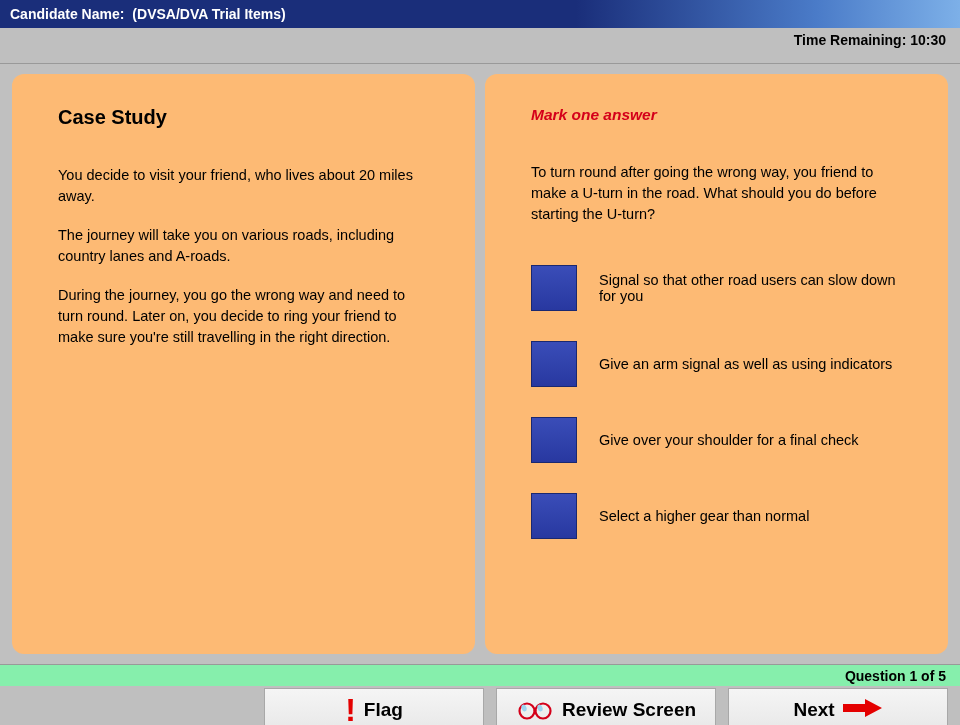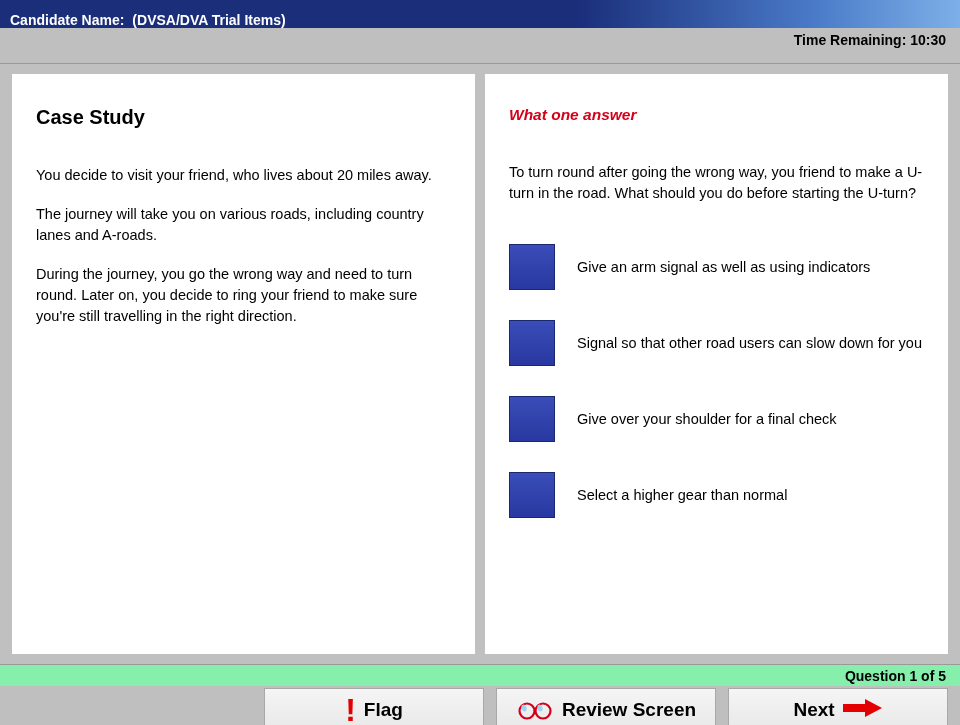--- a/index.html
+++ b/index.html
@@ -8,21 +8,21 @@
       width: 960px;
       height: 725px;
       background: #c0c0c0;
       overflow: hidden;
     }
     .top-bar {
       height: 28px;
       background: linear-gradient(to right, #1a2e7a 0%, #1a2e7a 60%, #4a7bc8 85%, #7db0e8 100%);
       color: white;
       display: flex;
-      align-items: flex-end;
+      align-items: center;
       padding: 0 10px;
       font-size: 14px;
     }
     .candidate-label { font-weight: bold; }
     .candidate-name { font-weight: bold; margin-left: 8px; }
     .timer-bar {
       background: #bfbfbf;
       text-align: right;
       padding: 4px 14px;
       font-size: 14px;
@@ -31,24 +31,25 @@
       border-bottom: 1px solid #999;
       height: 36px;
     }
     .panels {
       display: flex;
       gap: 10px;
       padding: 10px 12px;
       height: 600px;
     }
     .panel {
-      background: #ffffff;
+      background: #fdba74;
       flex: 1;
-      padding: 32px 24px;
+      padding: 32px 46px;
       overflow: hidden;
+      border-radius: 12px;
     }
     .left-panel h1 {
       font-size: 20px;
       font-weight: bold;
       margin-bottom: 36px;
       color: #000;
     }
     .left-panel p {
       font-size: 14.5px;
       line-height: 1.45;
@@ -146,30 +147,30 @@
 
 <div class="panels">
   <div class="panel left-panel">
     <h1>Case Study</h1>
     <p>You decide to visit your friend, who lives about 20 miles away.</p>
     <p>The journey will take you on various roads, including country lanes and A-roads.</p>
     <p>During the journey, you go the wrong way and need to turn round. Later on, you decide to ring your friend to make sure you're still travelling in the right direction.</p>
   </div>
 
   <div class="panel right-panel">
-    <div class="instruction">What one answer</div>
+    <div class="instruction">Mark one answer</div>
     <div class="question-text">To turn round after going the wrong way, you friend to make a U-turn in the road. What should you do before starting the U-turn?</div>
 
     <div class="answer-row">
       <div class="answer-box"></div>
+      <div class="answer-label">Signal so that other road users can slow down for you</div>
+    </div>
+    <div class="answer-row">
+      <div class="answer-box"></div>
       <div class="answer-label">Give an arm signal as well as using indicators</div>
-    </div>
-    <div class="answer-row">
-      <div class="answer-box"></div>
-      <div class="answer-label">Signal so that other road users can slow down for you</div>
     </div>
     <div class="answer-row">
       <div class="answer-box"></div>
       <div class="answer-label">Give over your shoulder for a final check</div>
     </div>
     <div class="answer-row">
       <div class="answer-box"></div>
       <div class="answer-label">Select a higher gear than normal</div>
     </div>
   </div>

